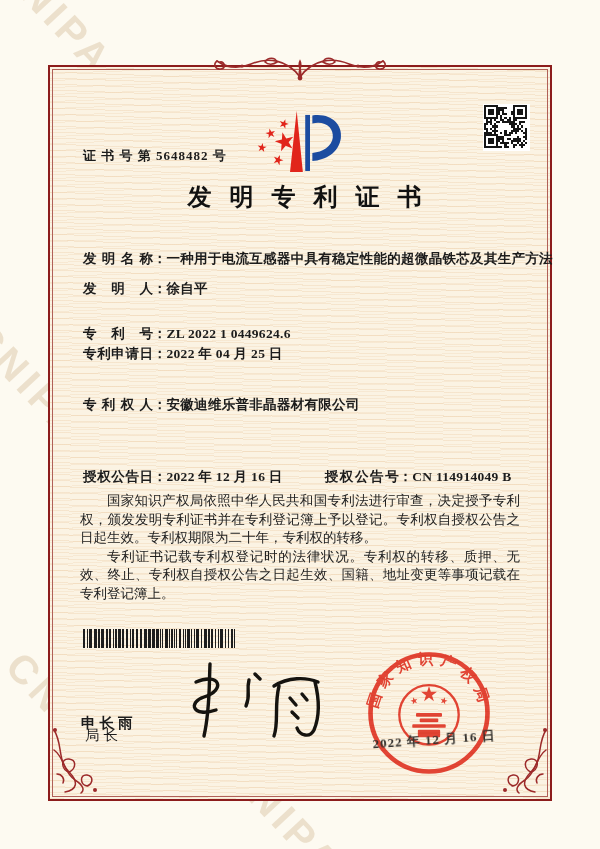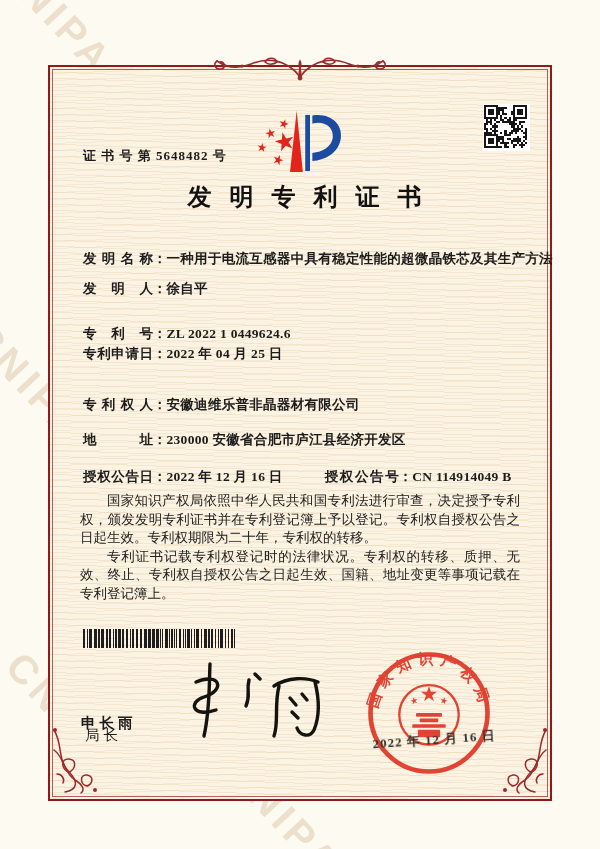--- a/index.html
+++ b/index.html
@@ -413,23 +413,20 @@
   </div>
   <div class="row r2">
     <span class="lbl">专利号</span><span class="colon">：</span><span class="val">ZL 2022 1 0449624.6</span>
   </div>
   <div class="row r3">
     <span class="lbl">专利申请日</span><span class="colon">：</span><span class="val">2022 年 04 月 25 日</span>
   </div>
   <div class="row r4">
     <span class="lbl">专利权人</span><span class="colon">：</span><span class="val">安徽迪维乐普非晶器材有限公司</span>
   </div>
-  <div class="row r5">
-    <span class="lbl">地址</span><span class="colon">：</span><span class="val">230000 安徽省合肥市庐江县经济开发区</span>
-  </div>
   <div class="row r6">
     <span class="lbl">授权公告日</span><span class="colon">：</span><span class="val">2022 年 12 月 16 日</span><span class="lbl2">授权公告号</span><span class="colon">：</span><span class="val">CN 114914049 B</span>
   </div>
 
   <div class="legal">
     <p>国家知识产权局依照中华人民共和国专利法进行审查，决定授予专利权，颁发发明专利证书并在专利登记簿上予以登记。专利权自授权公告之日起生效。专利权期限为二十年，专利权的转移。</p>
     <p>专利证书记载专利权登记时的法律状况。专利权的转移、质押、无效、终止、专利权自授权公告之日起生效、国籍、地址变更等事项记载在专利登记簿上。</p>
   </div>
 
   <span class="barcode">

